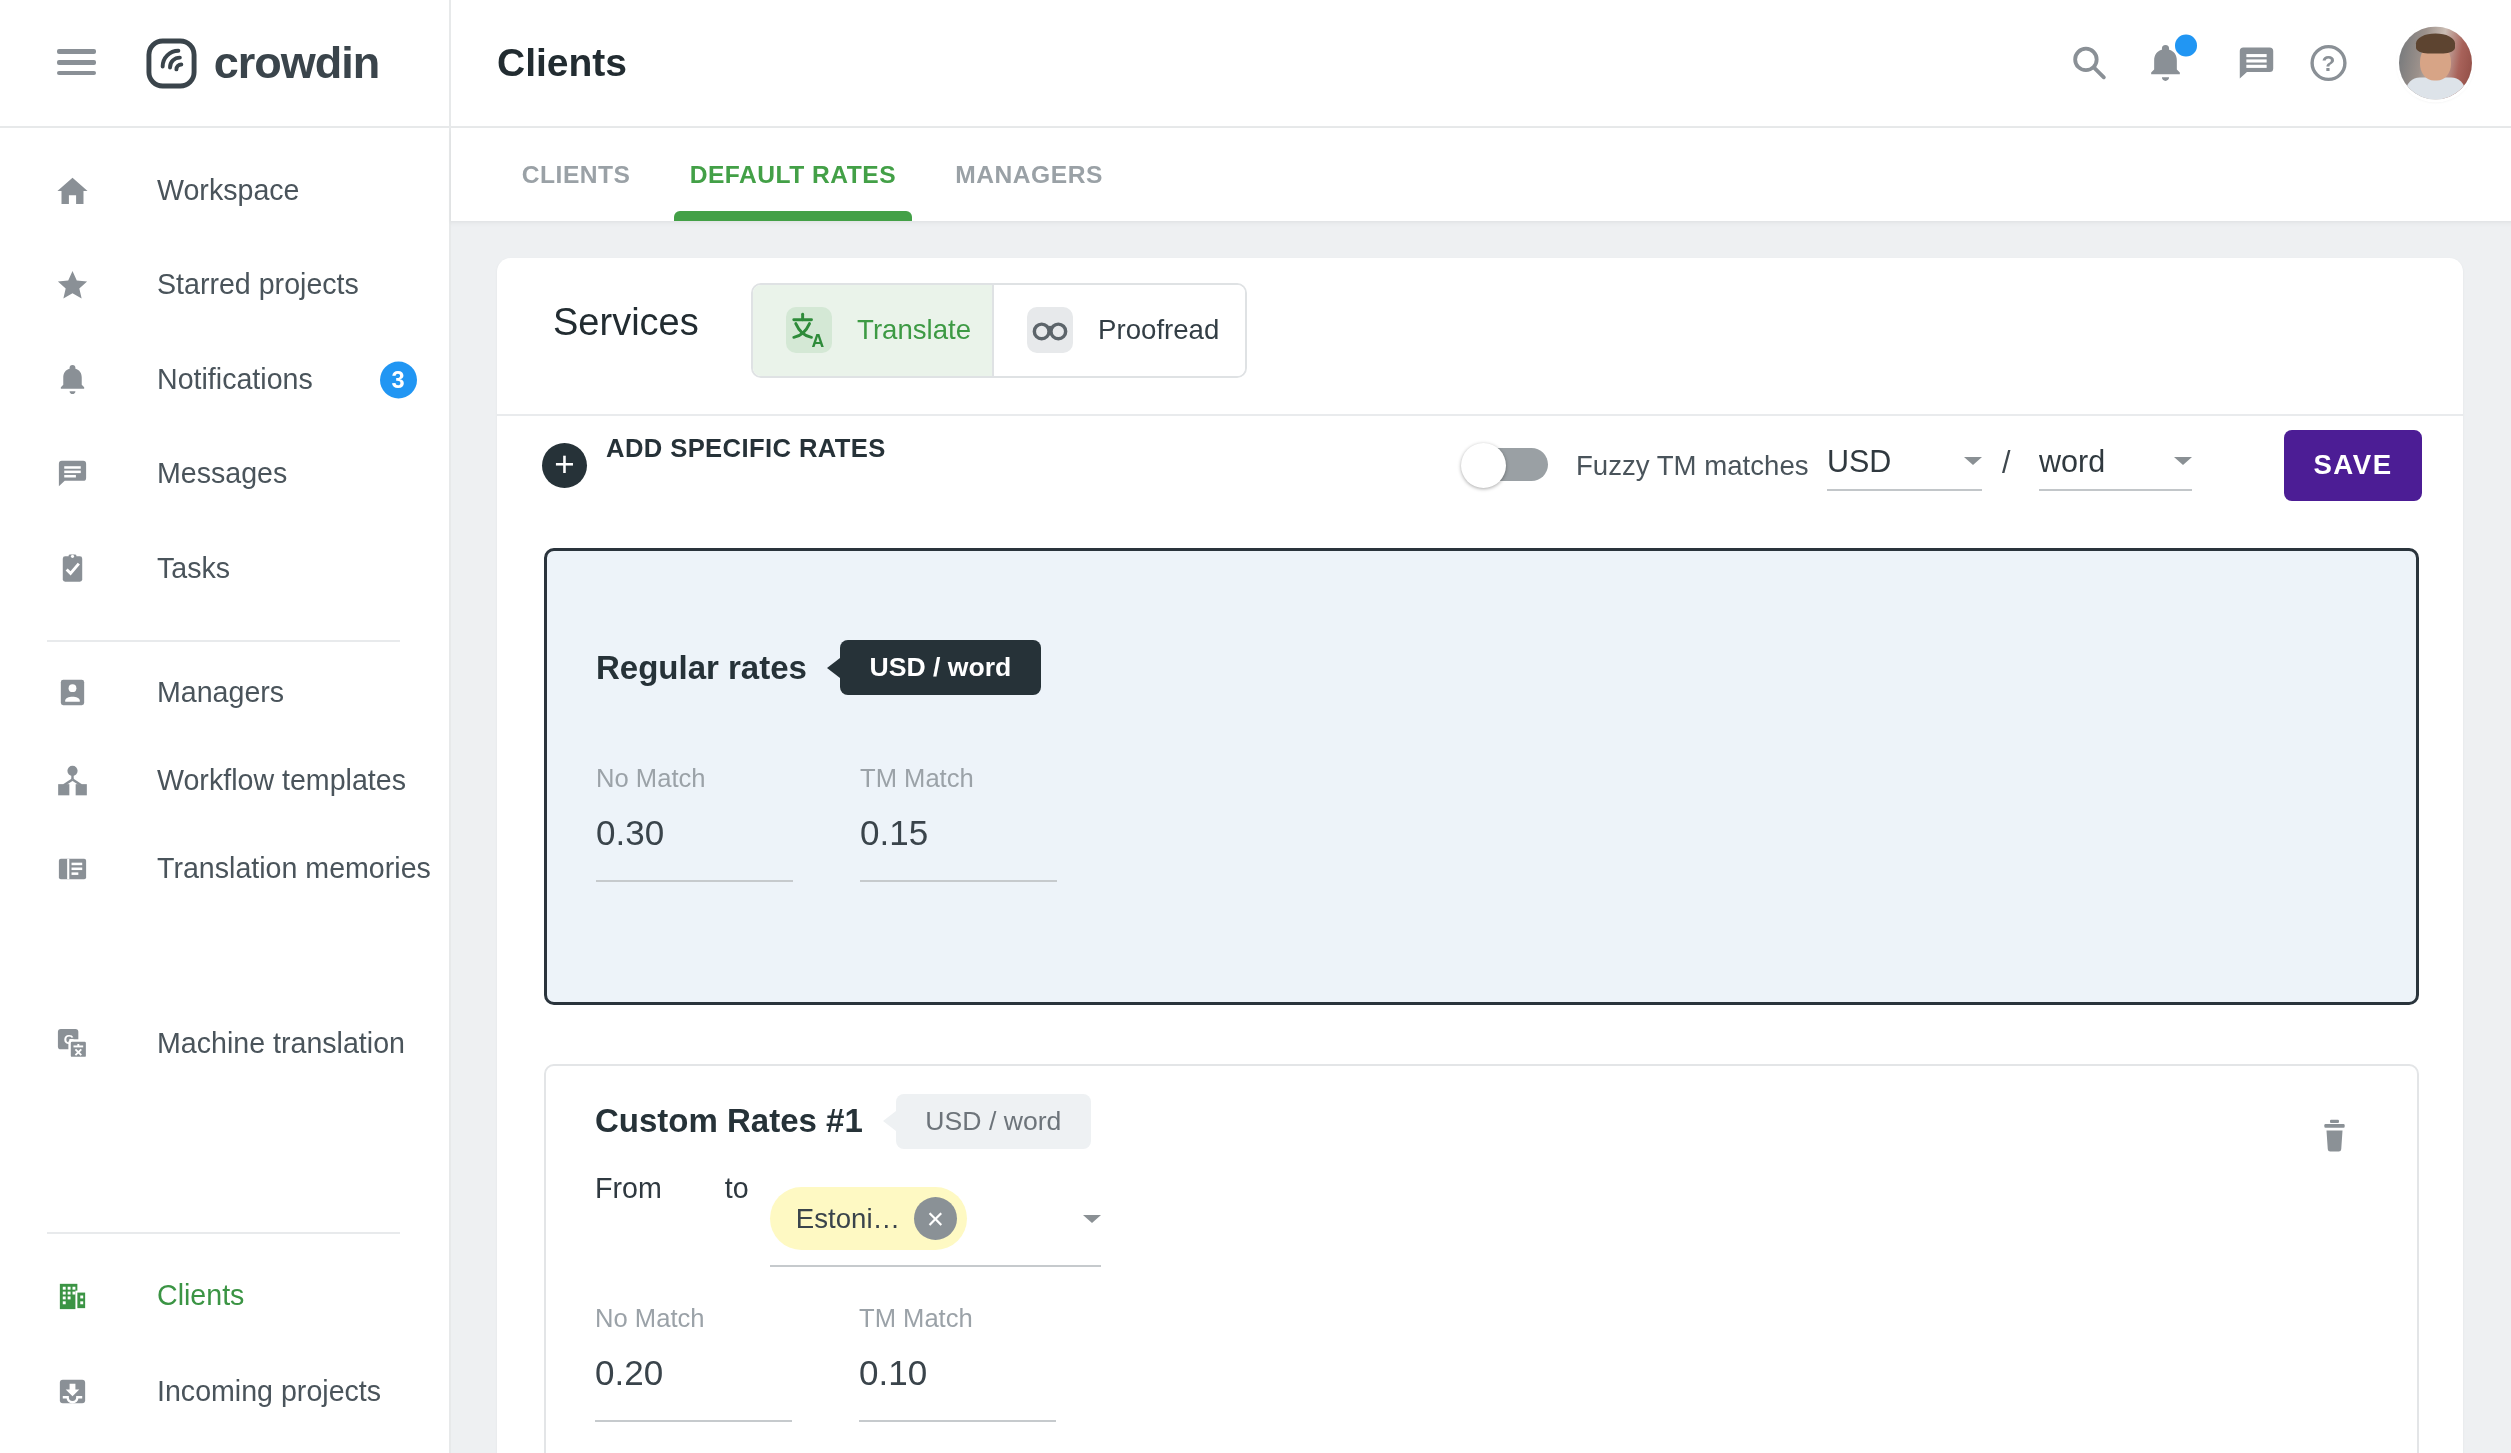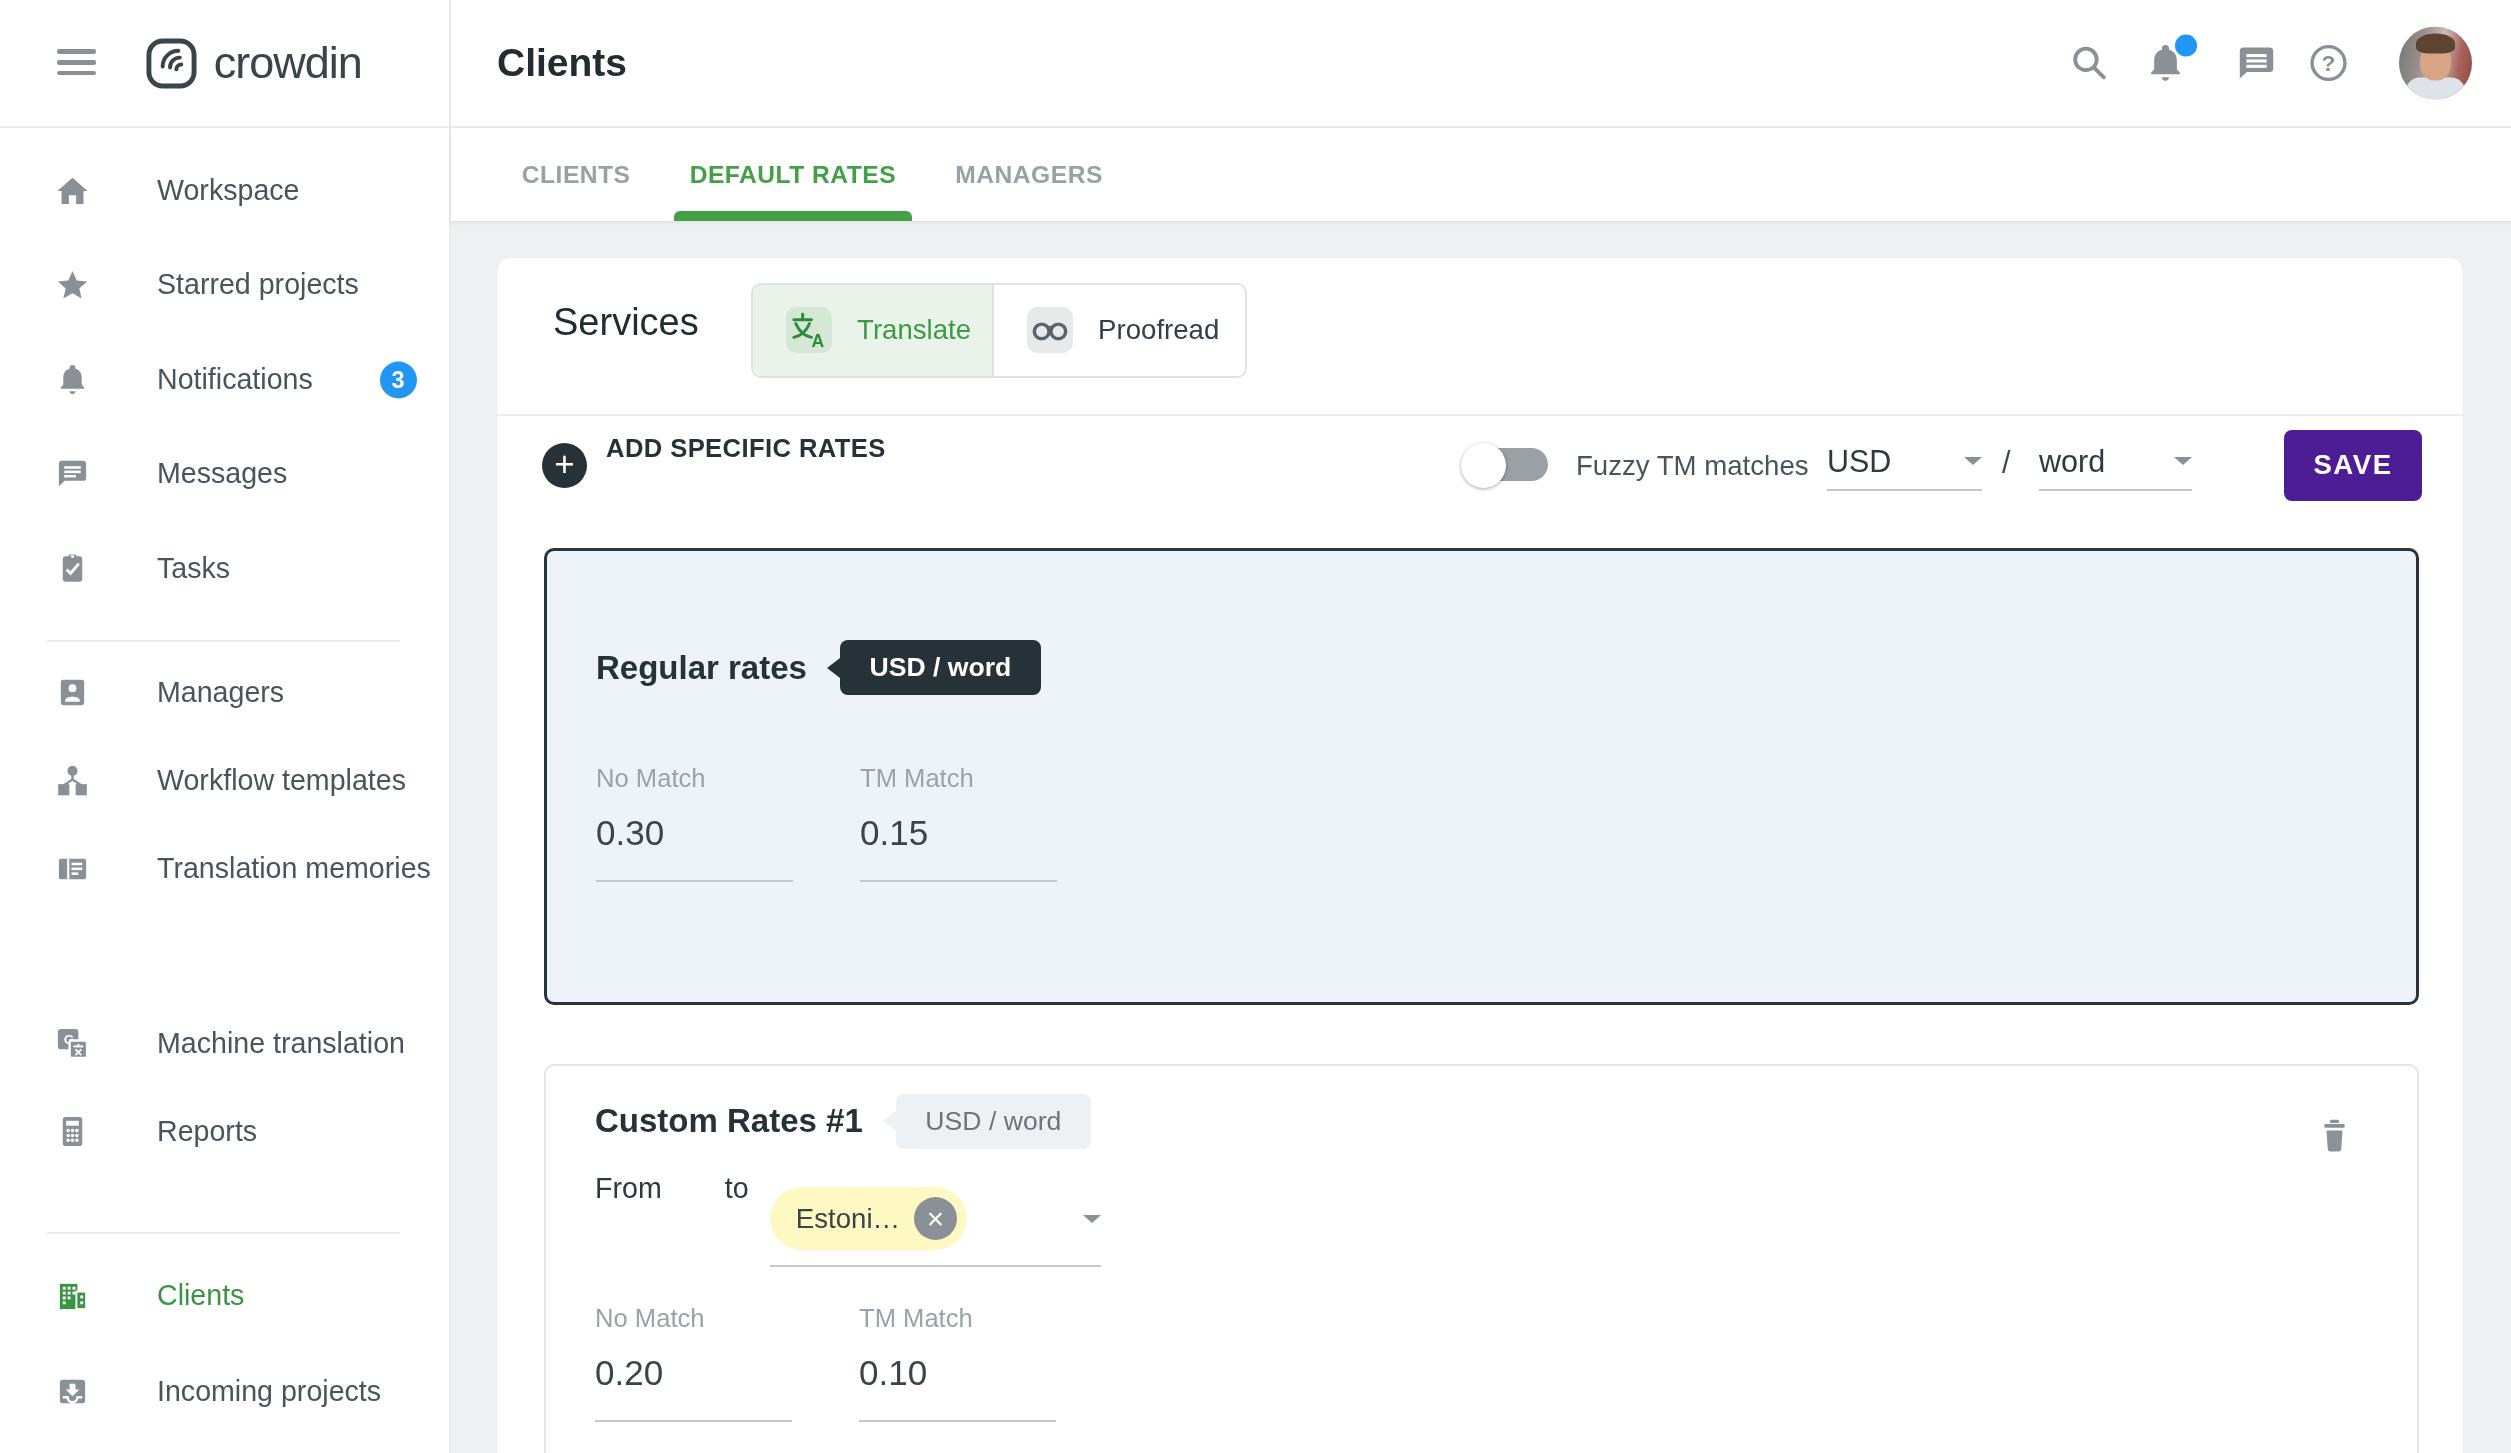--- a/index.html
+++ b/index.html
@@ -7,21 +7,21 @@
     font-family:"Liberation Sans","DejaVu Sans",sans-serif;background:#fff;color:#37474f;}
   svg{display:block;}
 
   
   .sidebar{position:absolute;left:0;top:0;bottom:0;width:451px;background:#fff;border-right:2px solid #e7e9ea;box-sizing:border-box;}
   .sidebar-head{position:relative;height:128px;border-bottom:2px solid #e7e9ea;box-sizing:border-box;}
   .burger{position:absolute;left:57px;top:49px;width:39px;cursor:pointer;}
   .burger span{display:block;height:4.9px;background:#8a9096;border-radius:2px;margin-bottom:5.9px;}
   .burger span:last-child{margin-bottom:0;}
   .logo{position:absolute;left:145px;top:32.5px;height:61px;display:flex;align-items:center;}
-  .logo-text{margin-left:15.8px;font-size:45px;font-weight:400;letter-spacing:-1px;color:#3a444b;}
+  .logo-text{margin-left:15.8px;font-size:45px;font-weight:700;letter-spacing:-1px;color:#3a444b;}
   .nav-item{position:absolute;left:0;right:0;height:89px;display:flex;align-items:center;padding-left:55px;box-sizing:border-box;cursor:pointer;}
   .nav-item .nav-label{margin-left:67px;font-size:28.6px;color:#4a545b;}
   .nav-item.active .nav-label{color:#3b9444;}
   .nav-badge{position:absolute;right:32.5px;top:50%;transform:translateY(-50%);width:37px;height:37px;border-radius:50%;background:#2196f3;color:#fff;font-size:23.6px;font-weight:700;display:flex;align-items:center;justify-content:center;}
   .sdivider{position:absolute;left:47px;right:49px;height:2px;background:#e8eaec;}
 
   
   .topbar{position:absolute;left:451px;right:0;top:0;height:128px;background:#fff;border-bottom:2px solid #e7e9ea;box-sizing:border-box;}
   .page-title{position:absolute;left:46px;top:50%;transform:translateY(-50%);font-size:39px;font-weight:700;color:#222c31;}
   .tb-icon{position:absolute;top:50%;transform:translateY(-50%);width:43px;height:43px;cursor:pointer;}
@@ -230,40 +230,20 @@
             <rect x="15" y="15" width="18" height="18" rx="2.5" fill="#8a9096" stroke="#fff" stroke-width="2.5"></rect>
             <line x1="19" y1="21" x2="29" y2="21" stroke="#fff" stroke-width="2"></line>
             <line x1="24" y1="18.5" x2="24" y2="21" stroke="#fff" stroke-width="2"></line>
             <line x1="21" y1="24" x2="27" y2="30" stroke="#fff" stroke-width="2"></line>
             <line x1="27" y1="24" x2="21" y2="30" stroke="#fff" stroke-width="2"></line>
           </svg>
       </span>
       <span class="nav-label">Machine translation</span>
     </div>
 
-    <div class="nav-item" style="top:1087px">
-      <span>
-        <svg width="35" height="35" viewBox="0 0 36 36">
-            <rect x="8" y="3" width="20" height="30" rx="3" fill="#8a9096"></rect>
-            <rect x="11.5" y="7" width="13" height="5" fill="#fff"></rect>
-            <g fill="#fff">
-              <circle cx="13.5" cy="17" r="1.8"></circle>
-              <circle cx="18" cy="17" r="1.8"></circle>
-              <circle cx="22.5" cy="17" r="1.8"></circle>
-              <circle cx="13.5" cy="22" r="1.8"></circle>
-              <circle cx="18" cy="22" r="1.8"></circle>
-              <circle cx="22.5" cy="22" r="1.8"></circle>
-              <circle cx="13.5" cy="27" r="1.8"></circle>
-              <circle cx="18" cy="27" r="1.8"></circle>
-              <circle cx="22.5" cy="27" r="1.8"></circle>
-            </g>
-          </svg>
-      </span>
-      <span class="nav-label">Reports</span>
-    </div>
 
     <div class="sdivider" style="top:1232px"></div>
 
     <div class="nav-item active" style="top:1251px">
       <span>
         <svg width="35" height="35" viewBox="0 0 36 36">
             <rect x="5" y="6" width="18" height="26" fill="#3b9444"></rect>
             <g fill="#fff">
               <rect x="8" y="9" width="3" height="3"></rect>
               <rect x="13" y="9" width="3" height="3"></rect>

